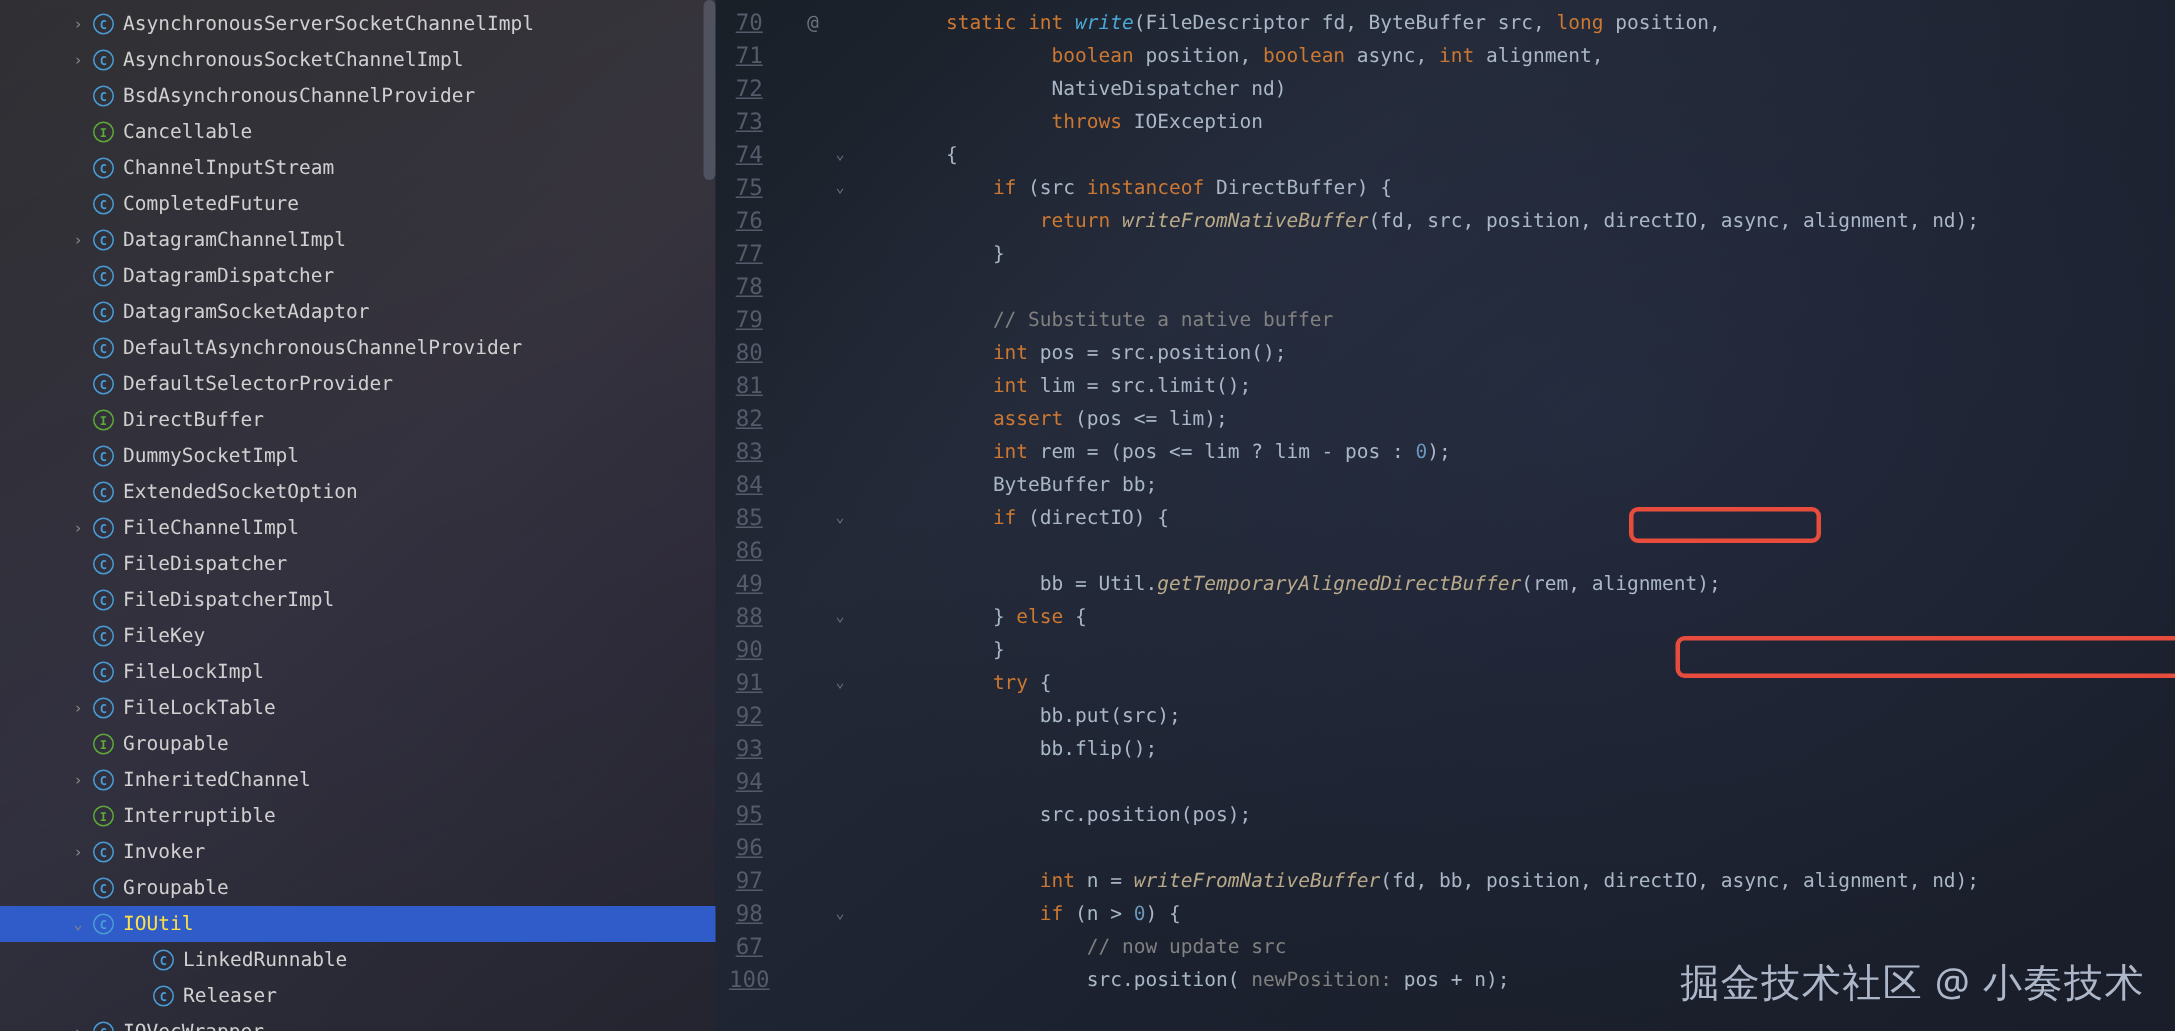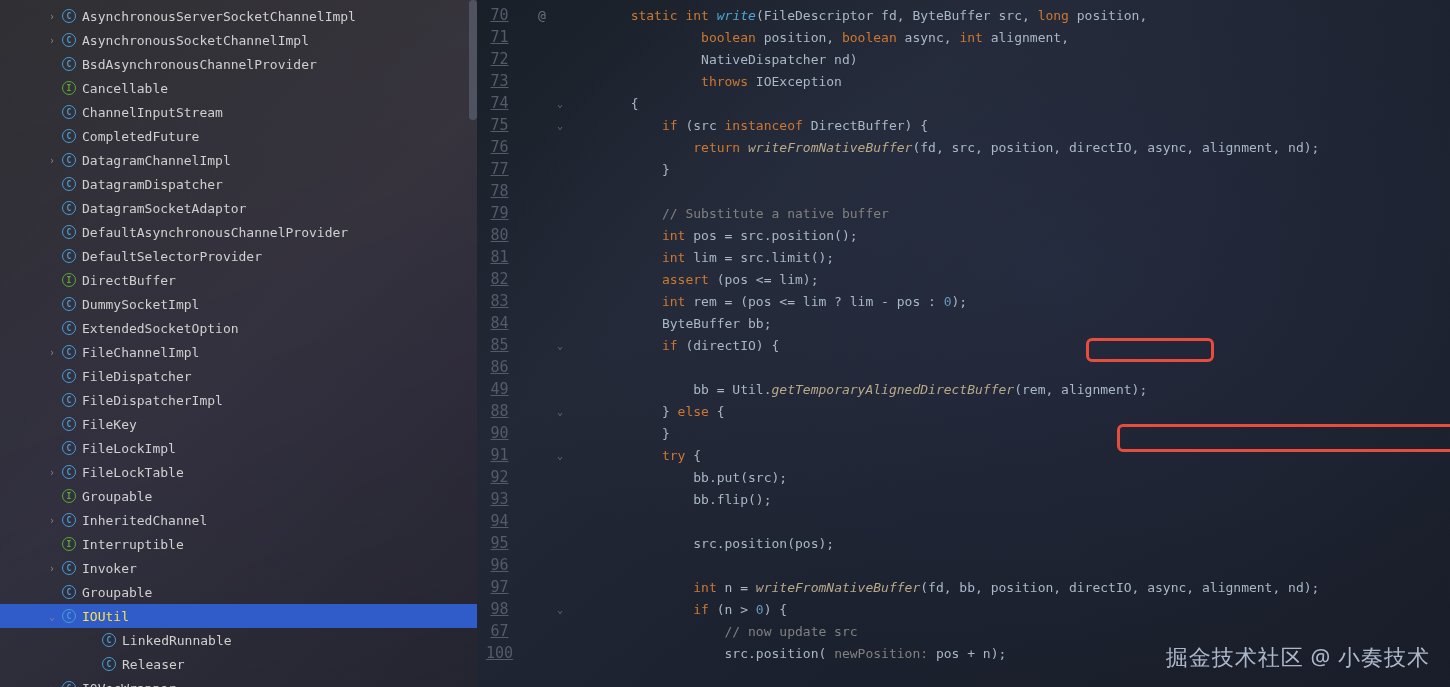--- a/index.html
+++ b/index.html
@@ -134,21 +134,21 @@
     width: 8px;
     height: 120px;
     background: rgba(120,130,150,0.4);
     border-radius: 4px;
   }
   .watermark {
     position: absolute;
     bottom: 14px;
     right: 20px;
     color: rgba(200,210,230,0.85);
-    font-size: 22px;
+    font-size: 26px;
     font-family: system-ui, sans-serif;
     letter-spacing: 1px;
     pointer-events: none;
   }
 </style>
 </head>
 <body>
 
 <div class="sidebar">
   <div class="tree" id="tree">

